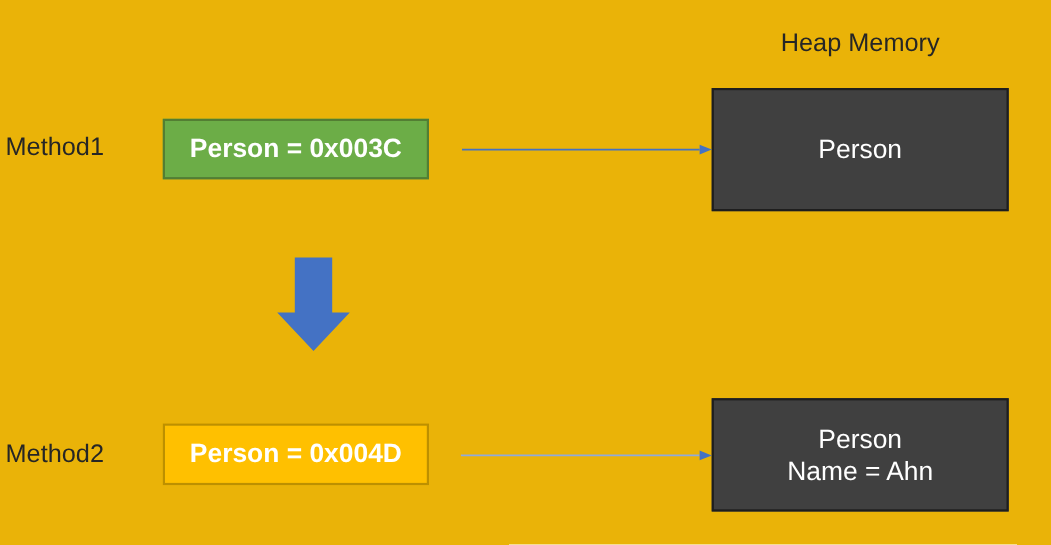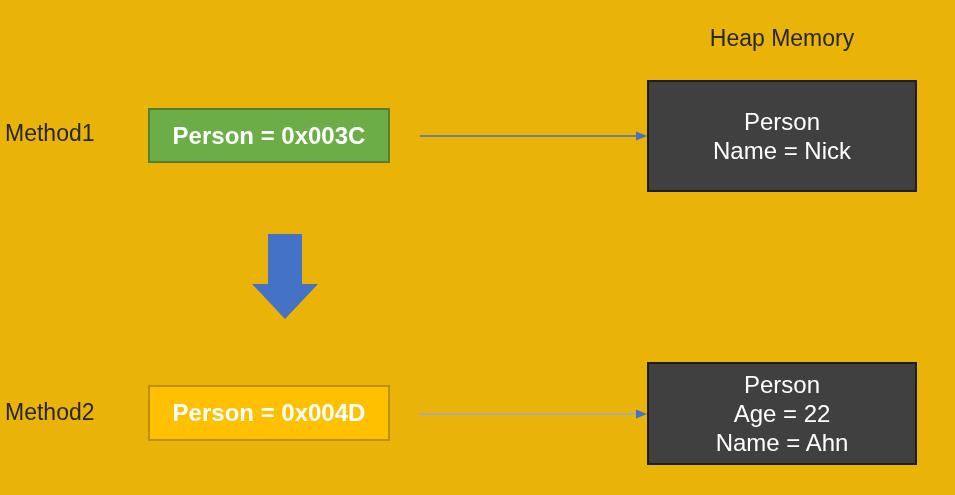--- a/index.html
+++ b/index.html
@@ -82,32 +82,30 @@
   <div class="heap-title" style="color: rgb(38, 38, 38);">Heap Memory</div>
 
   <div class="method-label m1" style="color: rgb(38, 38, 38);">Method1</div>
 
   <div class="pointer-box pb1" style="background-color: rgb(108, 173, 71); border-color: rgb(83, 126, 51);">
     <span>Person = 0x003C</span>
   </div>
 
   <div class="heap-box hb1" style="background-color: rgb(64, 64, 64); border-color: rgb(30, 30, 30);">
     <div>Person</div>
-    <div>Name = Nick</div>
   </div>
 
   <div class="method-label m2" style="color: rgb(38, 38, 38);">Method2</div>
 
   <div class="pointer-box pb2" style="background-color: rgb(255, 192, 0); border-color: rgb(189, 144, 0);">
     <span>Person = 0x004D</span>
   </div>
 
   <div class="heap-box hb2" style="background-color: rgb(64, 64, 64); border-color: rgb(30, 30, 30);">
     <div>Person</div>
-    <div>Age = 22</div>
     <div>Name = Ahn</div>
   </div>
 
   <svg class="overlay" viewBox="0 0 955 495" xmlns="http://www.w3.org/2000/svg">
 
     <line x1="420" y1="136" x2="636" y2="136" stroke="#4472C4" stroke-width="1.5" style="stroke: rgb(68, 114, 196);"></line>
     <polygon points="636,131.5 647,136 636,140.5" fill="#4472C4" style="fill: rgb(68, 114, 196);"></polygon>
 
     <line x1="419" y1="414" x2="636" y2="414" stroke="#8FAADC" stroke-width="1.5" style="stroke: rgb(143, 170, 220);"></line>
     <polygon points="636,409.5 647,414 636,418.5" fill="#4472C4" style="fill: rgb(68, 114, 196);"></polygon>

